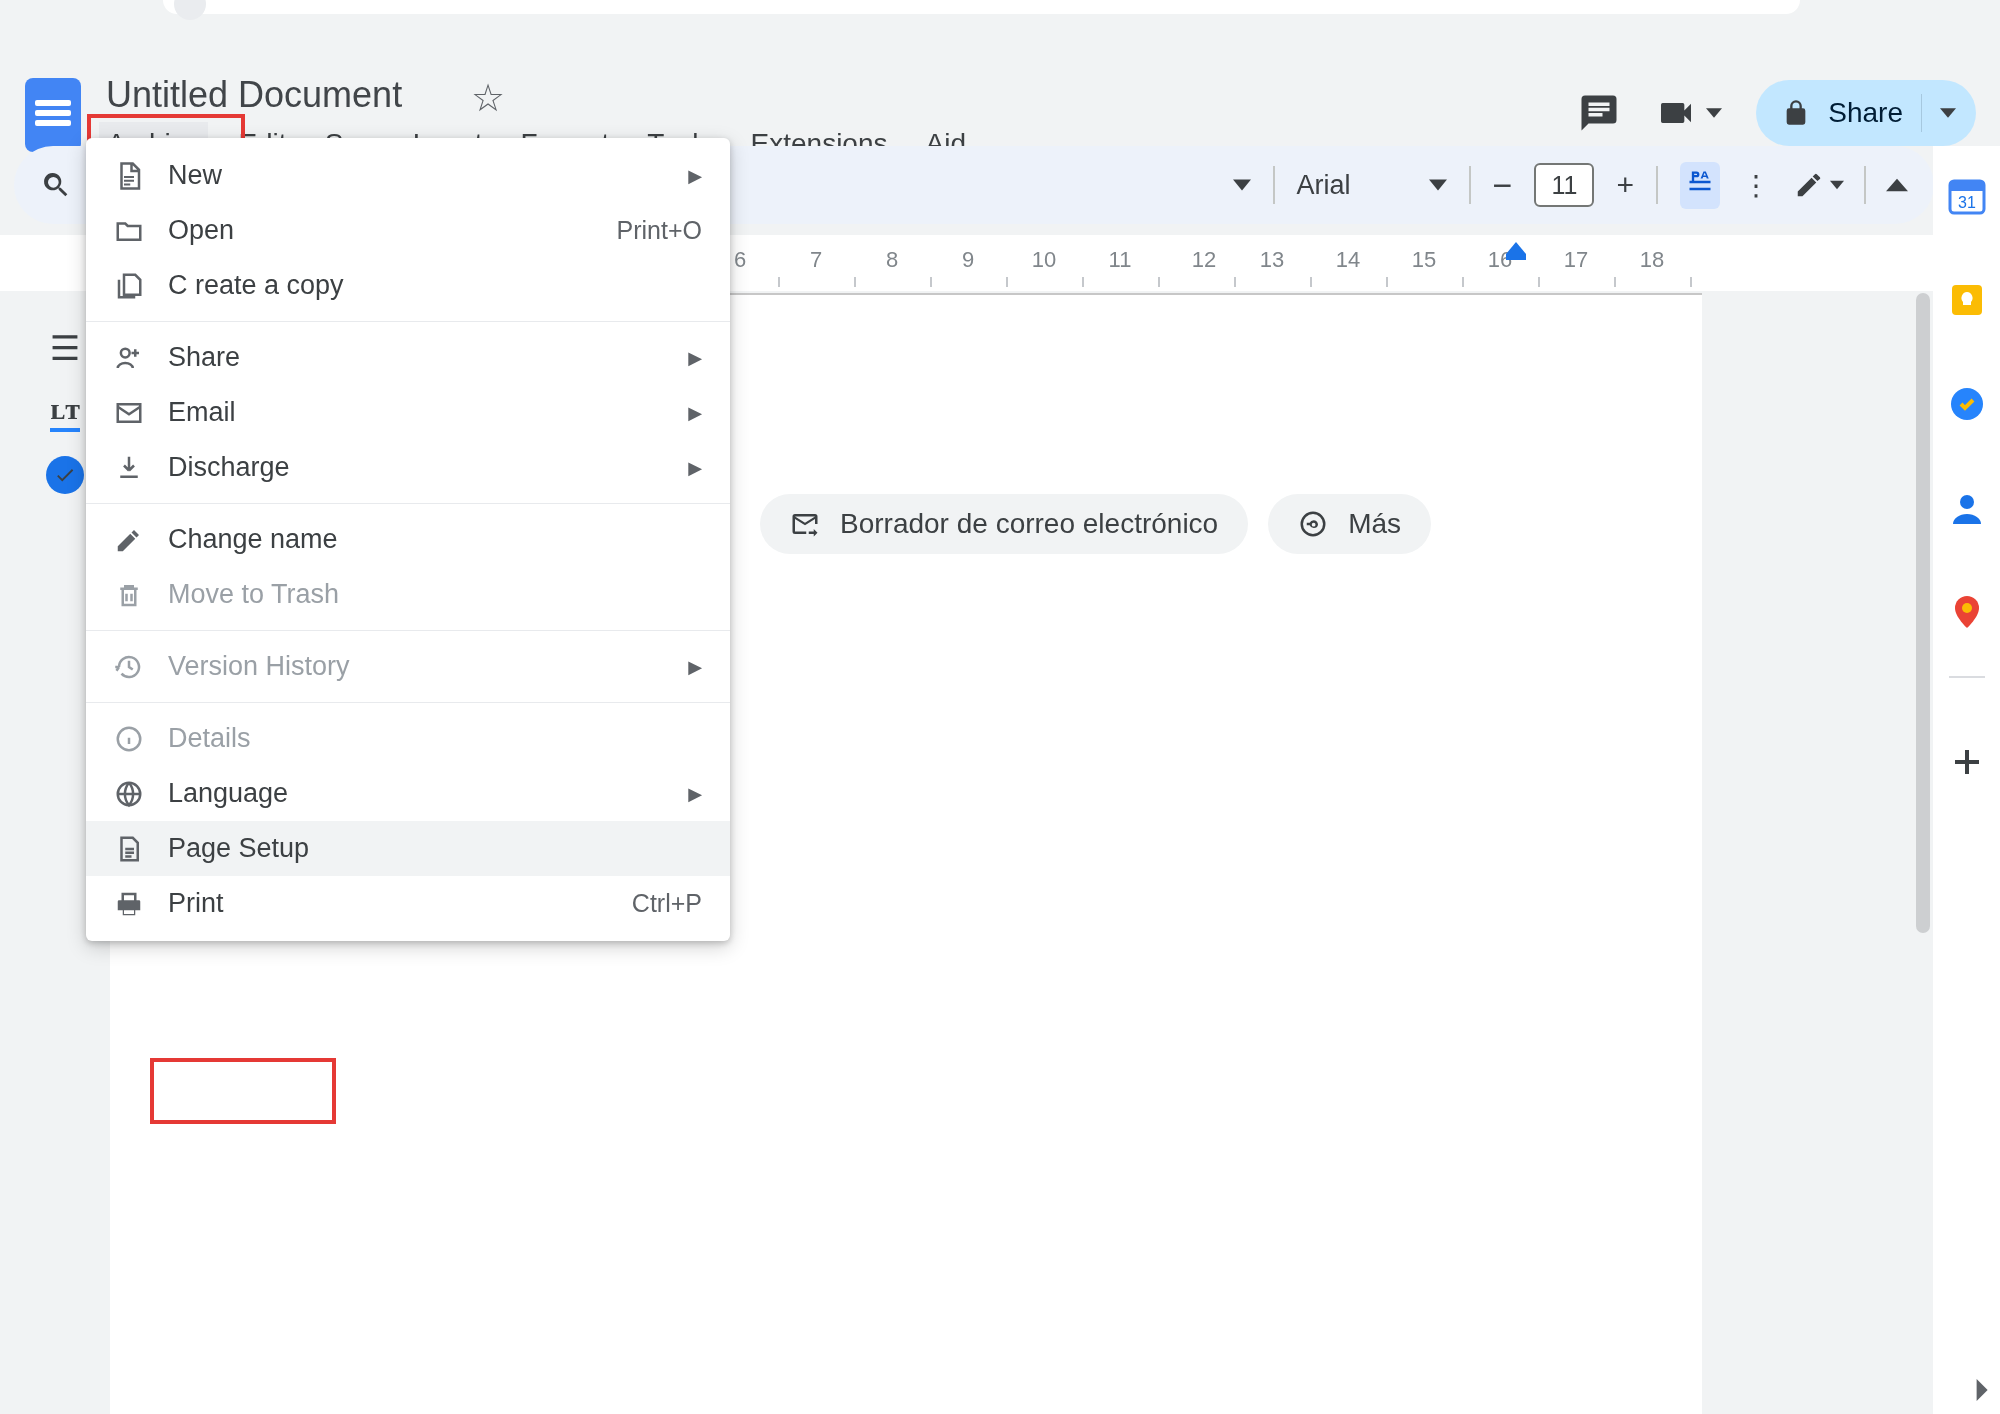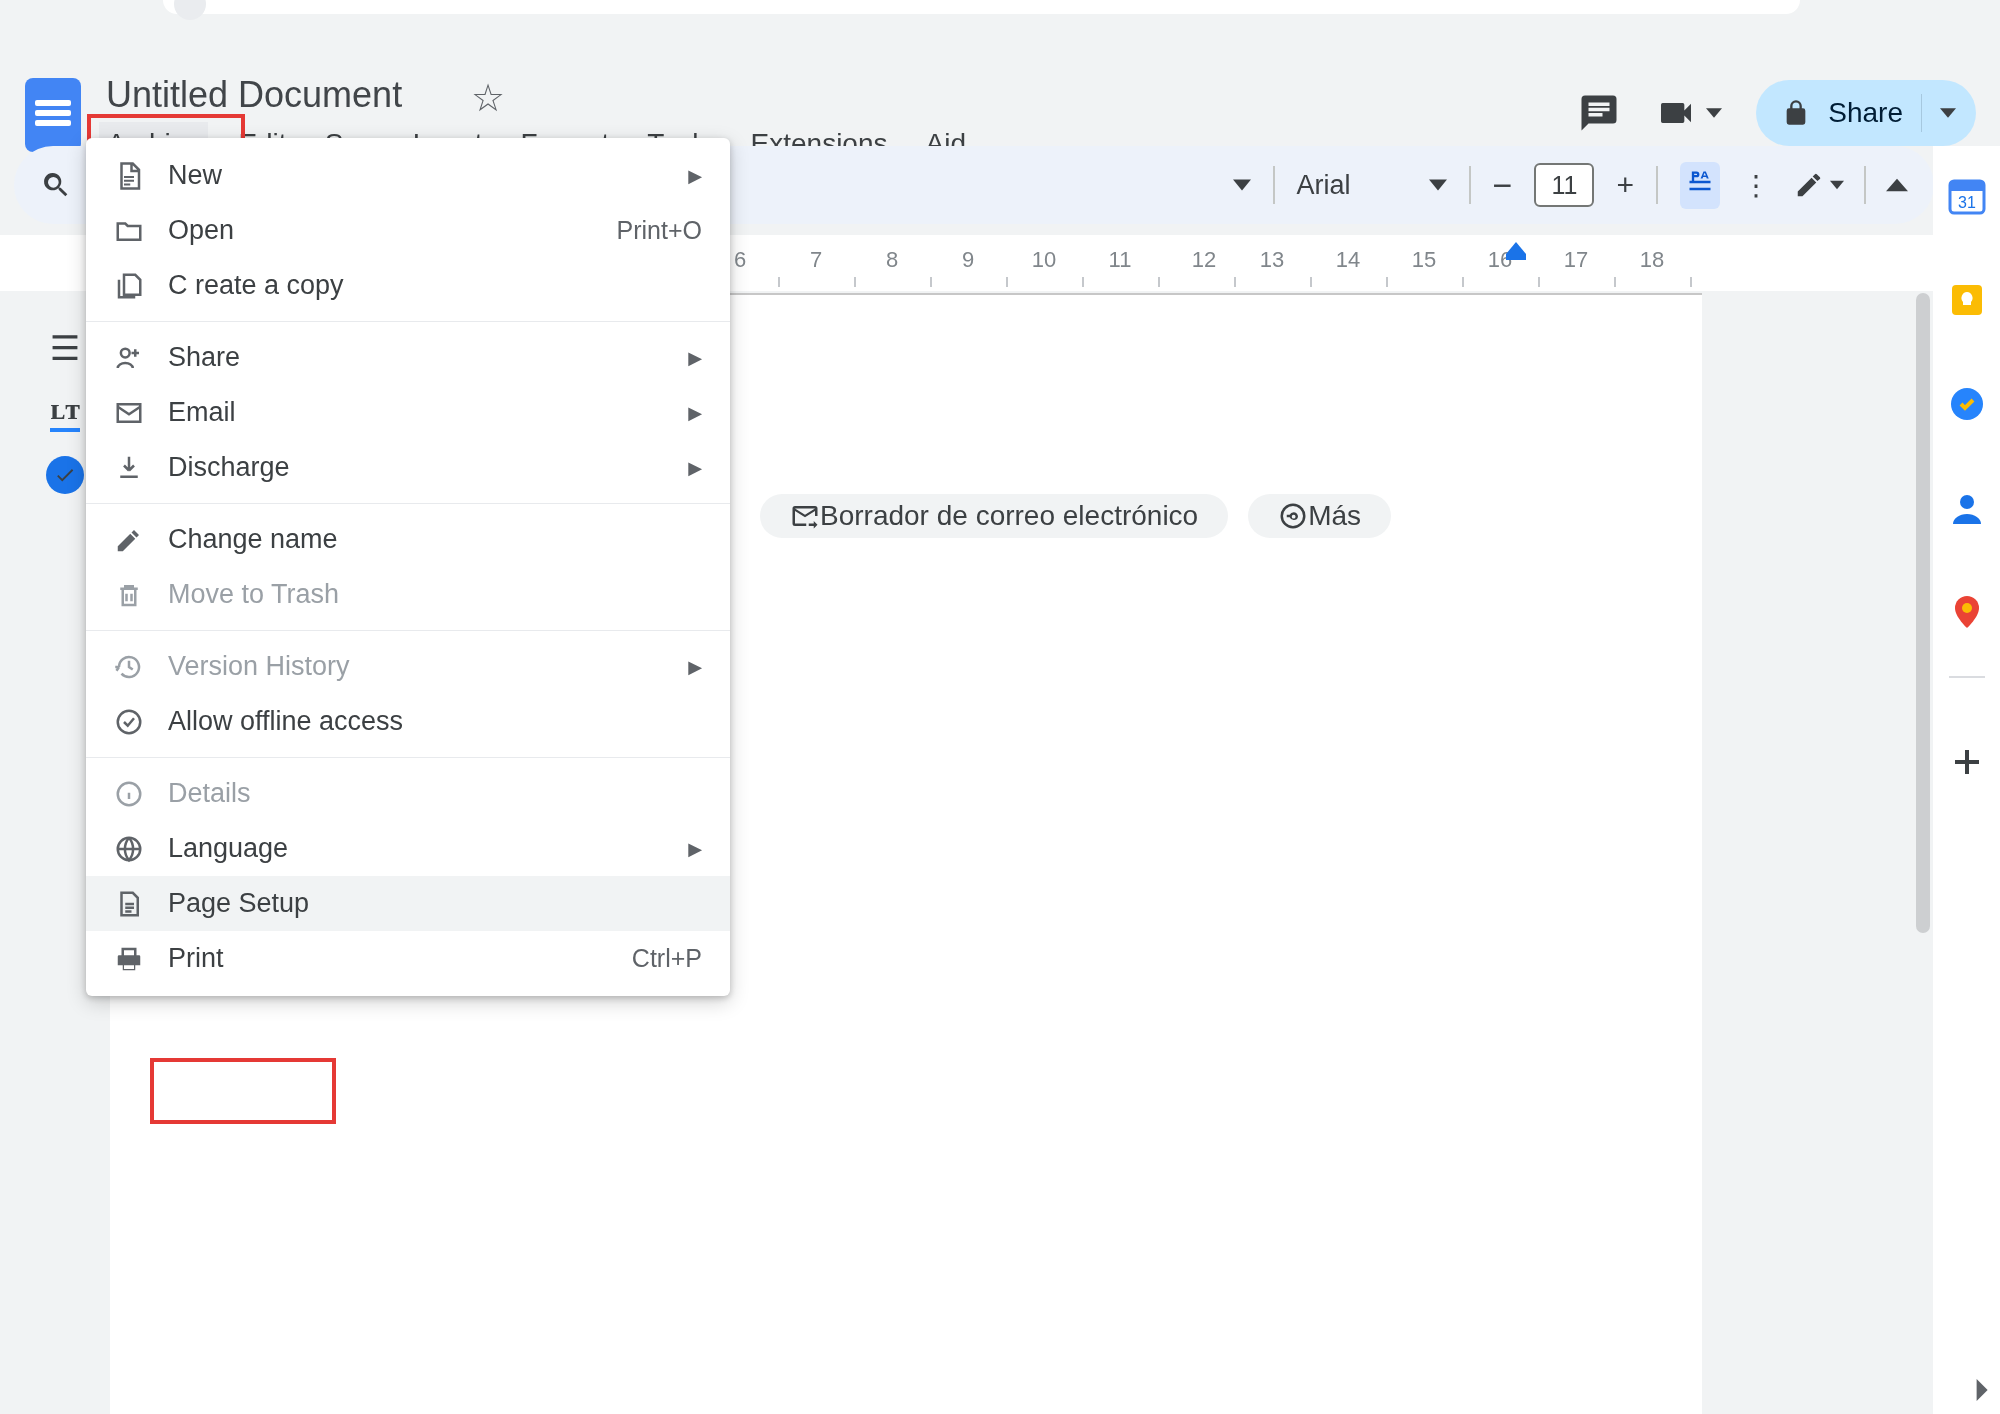--- a/index.html
+++ b/index.html
@@ -52,21 +52,21 @@
   .indent{position:absolute;top:236px;left:1506px;width:20px;height:18px;}
   .indent svg{width:20px;height:18px;}
 
   .left-tools{position:absolute;left:46px;top:328px;display:flex;flex-direction:column;align-items:center;gap:24px;}
   .lt-bullets{font-size:34px;}
   .lt-logo{font-family:Georgia,serif;font-weight:700;font-size:30px;border-bottom:4px solid #2684fc;padding-bottom:2px;}
   .lt-check{width:38px;height:38px;border-radius:50%;background:#1a73e8;display:flex;align-items:center;justify-content:center;}
   .lt-check svg{width:22px;height:22px;}
 
   .chips{position:absolute;left:760px;top:494px;display:flex;gap:20px;}
-  .chip{display:flex;align-items:center;background:#f1f3f4;border-radius:40px;padding:6px 30px;font-size:28px;color:#3c4043;}
+  .chip{display:flex;align-items:center;gap:20px;background:#f1f3f4;border-radius:40px;padding:14px 30px;font-size:28px;color:#3c4043;}
   .chip svg{width:30px;height:30px;}
 
   .side-panel{position:absolute;right:0;top:146px;width:66px;bottom:0;background:#fff;border-left:1px solid #fff;display:flex;flex-direction:column;align-items:center;gap:64px;padding-top:30px;}
   .sp-icon{width:40px;height:40px;display:flex;align-items:flex-end;justify-content:center;}
   .sp-divider{width:36px;height:2px;background:#dadce0;margin-top:-20px;}
   .sp-arrow{position:absolute;bottom:6px;right:12px;}
 
   .scrollbar{position:absolute;right:70px;top:293px;width:14px;height:640px;background:#cdcfd1;border-radius:8px;}
 
   .dropdown{position:absolute;left:86px;top:138px;width:644px;background:#fff;border-radius:6px;box-shadow:0 2px 6px rgba(0,0,0,.2),0 6px 20px rgba(0,0,0,.18);padding:10px 0;}
@@ -361,29 +361,20 @@
     <div class="dd-sep"></div>
     <div class="dd-item disabled">
       <span class="ico">
         <svg viewBox="0 0 24 24">
           <path fill="none" stroke="currentColor" stroke-width="2" d="M12 7v5l3 2M4 12a8 8 0 1 1 2 5.3M4 12H1m3 0l-2 3"></path>
         </svg>
       </span>
       <span>Version History</span>
       <span class="arrow">▶</span>
     </div>
-    <div class="dd-item">
-      <span class="ico">
-        <svg viewBox="0 0 24 24">
-          <circle cx="12" cy="12" r="9" fill="none" stroke="currentColor" stroke-width="2"></circle>
-          <path d="M8 12l3 3 5-6" fill="none" stroke="currentColor" stroke-width="2"></path>
-        </svg>
-      </span>
-      <span>Allow offline access</span>
-    </div>
     <div class="dd-sep"></div>
     <div class="dd-item disabled">
       <span class="ico">
         <svg viewBox="0 0 24 24">
           <circle cx="12" cy="12" r="9" fill="none" stroke="currentColor" stroke-width="2"></circle>
           <path d="M12 11v5m0-8v0" stroke="currentColor" stroke-width="2"></path>
         </svg>
       </span>
       <span>Details</span>
     </div>

